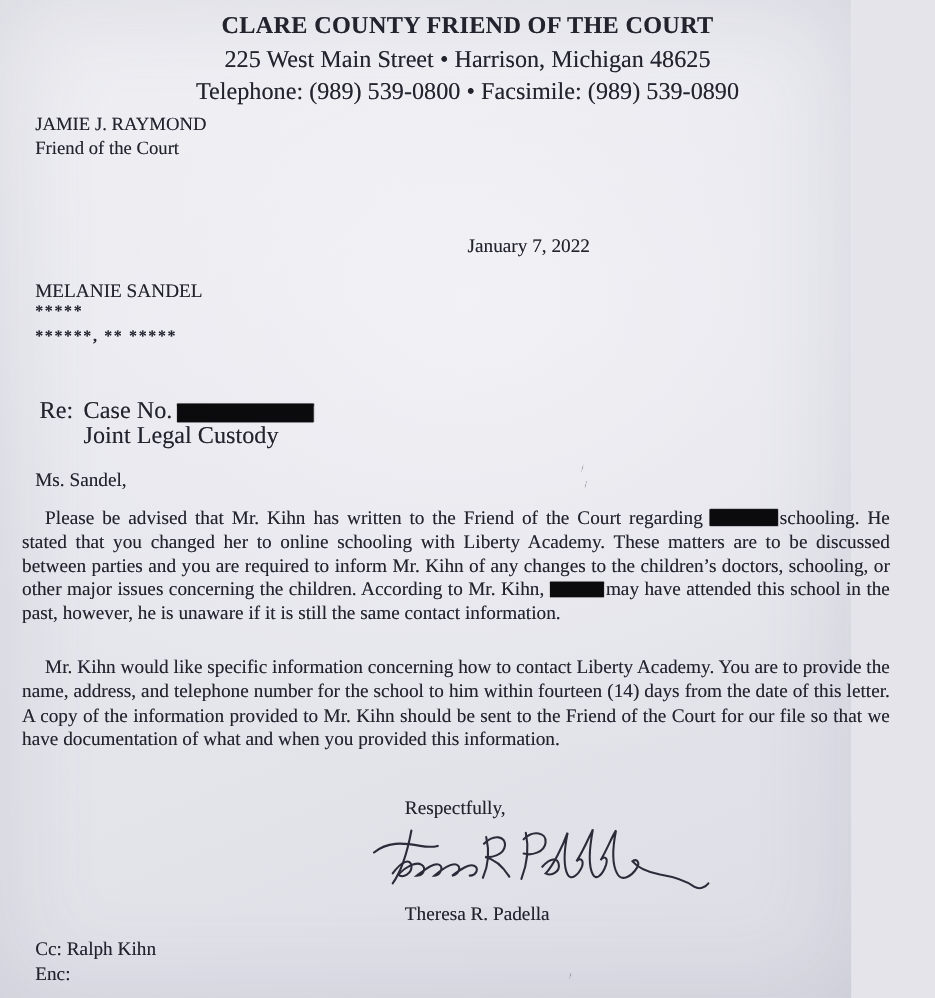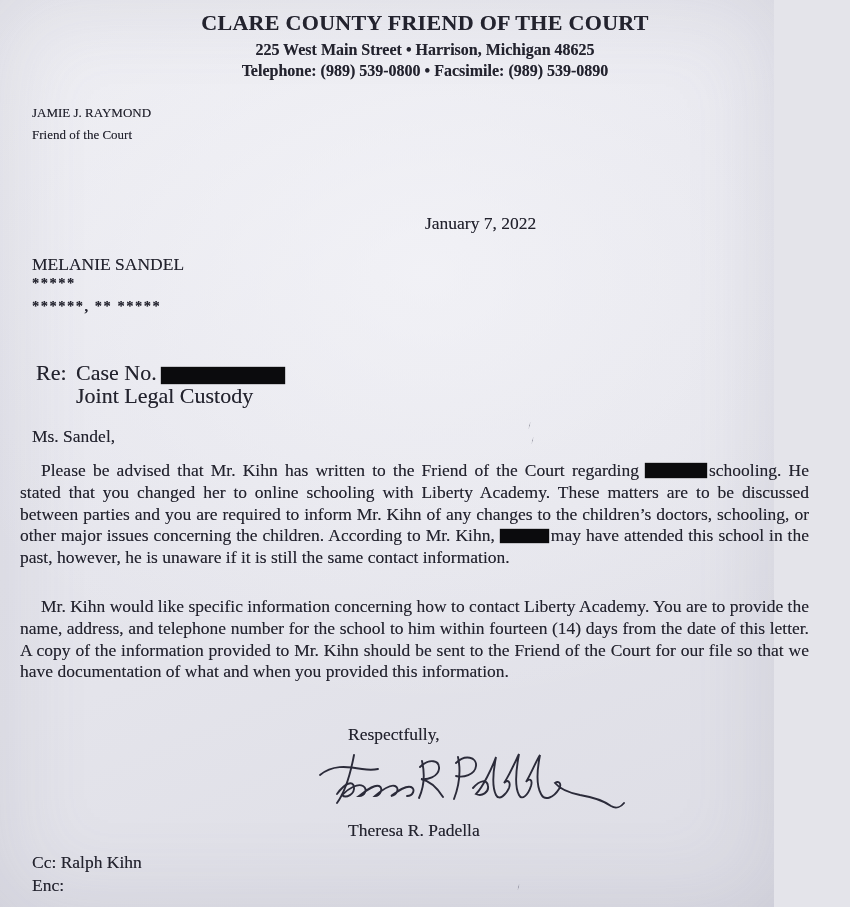--- a/index.html
+++ b/index.html
@@ -13,39 +13,39 @@
     position:relative;width:774px;height:907px;
     background:
       radial-gradient(ellipse 120% 80% at 55% 30%, rgba(250,250,253,.55), rgba(0,0,0,0) 60%),
       linear-gradient(158deg,#ededf2 0%,#e6e6ed 35%,#e4e4eb 60%,#dddde5 100%);
     box-shadow:inset 0 0 90px rgba(110,110,135,.16);
     color:#23232e;
   }
   .paper *{text-shadow:0 0 .6px rgba(30,30,45,.45);}
   .header{position:absolute;top:10px;left:0;width:850px;text-align:center;}
   .header .title{font-size:22px;font-weight:bold;letter-spacing:.3px;}
-  .header .sub{font-size:16px;margin-top:5px;font-weight:bold;}
+  .header .sub{font-size:22px;margin-top:5px;}
   .header .sub + .sub{margin-top:3px;}
-  .sender{position:absolute;top:102px;left:32px;font-size:13px;line-height:21.5px;}
+  .sender{position:absolute;top:102px;left:32px;font-size:17px;line-height:21.5px;}
   .dateline{position:absolute;top:213px;left:425px;font-size:17.5px;}
   .recipient{position:absolute;top:254px;left:32px;font-size:17.5px;line-height:21px;}
   .recipient .stars{font-size:14.5px;letter-spacing:1.5px;line-height:17px;font-weight:bold;}
   .recipient .stars2{margin-top:6px;}
   .reblock{position:absolute;top:362px;left:36px;font-size:22px;line-height:22.5px;display:flex;}
   .reblock .relabel{width:40px;}
   .redact{display:inline-block;background:#0b0b0d;box-shadow:0 0 1px #000;}
   .redact.caseno{width:124px;height:17px;vertical-align:-4px;margin-left:4px;}
   .redact.r1{width:62px;height:15px;vertical-align:-2px;margin:0 2px 0 6px;}
   .redact.r2{width:49px;height:14px;vertical-align:-2px;margin:0 2px 0 5px;}
   .salutation{position:absolute;top:426px;left:32px;font-size:17.5px;}
   .bodypara{position:absolute;left:20px;width:789px;font-size:17.5px;line-height:21.8px;
     text-align:justify;text-indent:21px;}
   .para1{top:460px;}
   .para2{top:596px;}
-  .closing{position:absolute;top:724px;left:348px;font-size:17.5px;line-height:21.5px;}
+  .closing{position:absolute;top:724px;left:368px;font-size:17.5px;line-height:21.5px;}
   .sigwrap{position:relative;height:74px;width:310px;margin-left:-32px;}
   .sigwrap svg{position:absolute;top:2px;left:0;}
   .footer{position:absolute;top:851px;left:32px;font-size:17.5px;line-height:22.5px;}
   .artifact{position:absolute;border-left:1.5px solid rgba(70,70,90,.5);height:7px;
     transform:rotate(14deg);border-radius:40%;}
   .a1{top:422px;left:529px;}
   .a2{top:437px;left:532px;}
   .a3{top:884px;left:518px;height:6px;}
 </style>
 </head>

